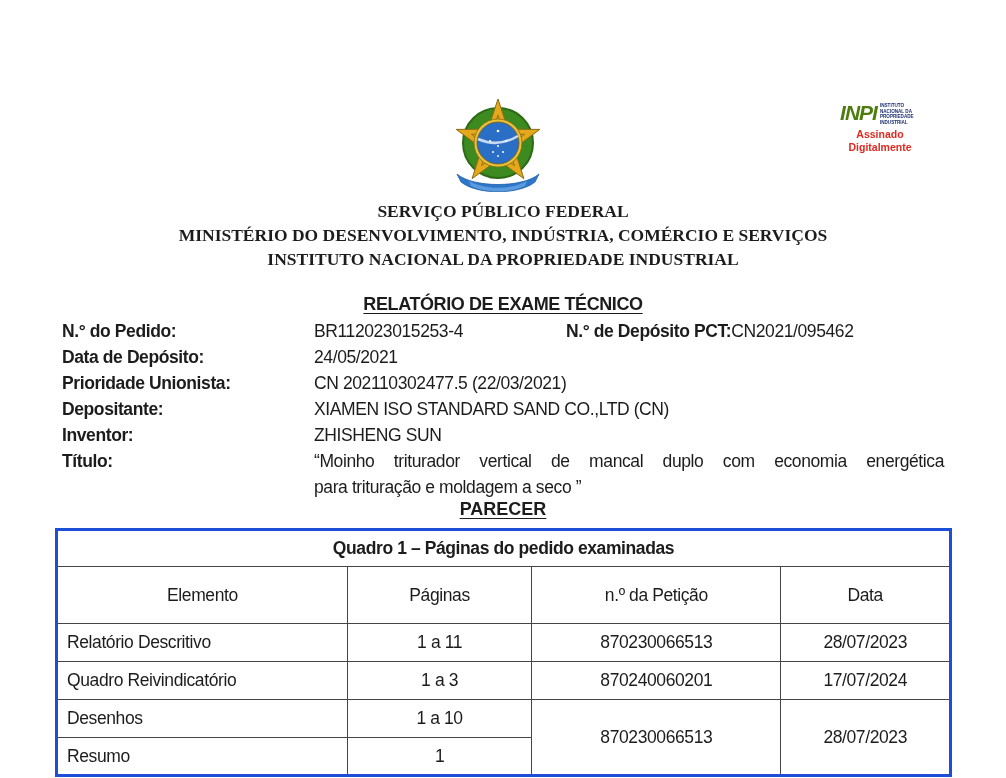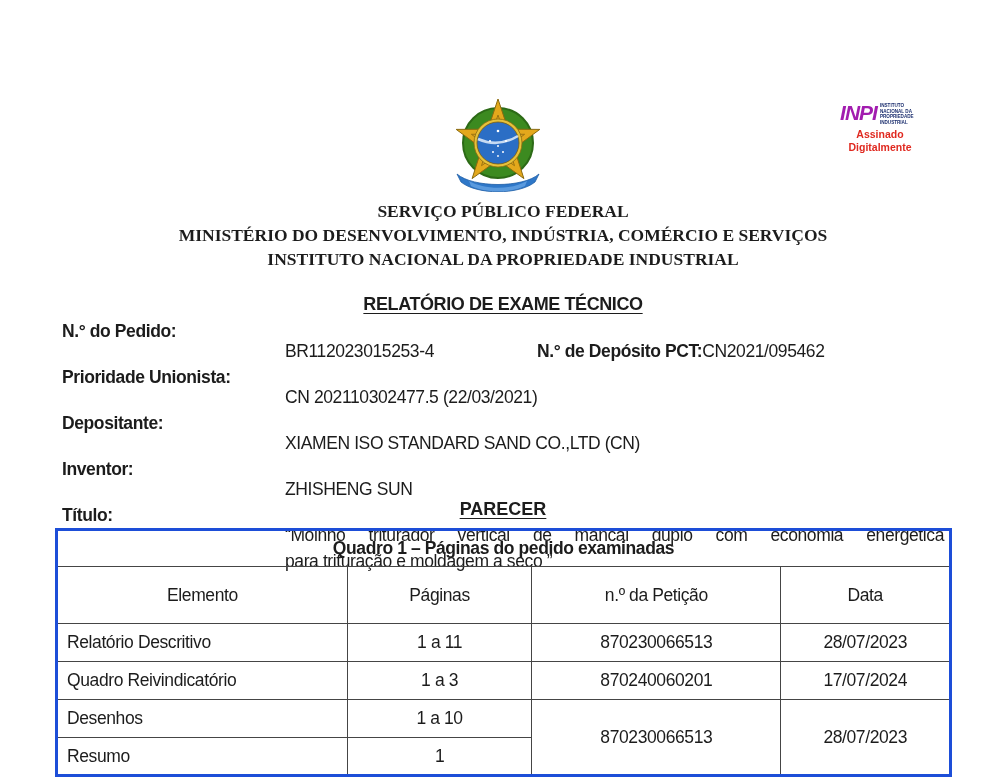--- a/index.html
+++ b/index.html
@@ -15,21 +15,21 @@
   .cond { letter-spacing:-0.4px; }
 
   
   .crest { position:absolute; left:439px; top:98px; width:118px; height:94px; }
 
   
   .inpi-badge { position:absolute; left:834px; top:103px; width:92px; text-align:center; }
   .inpi-row { display:flex; align-items:flex-start; justify-content:center; gap:3px; }
   .inpi-wordmark {
     font-weight:bold; font-style:italic; font-size:21px; line-height:20px;
-    color:#a21caf; letter-spacing:-1px;
+    color:#4d7c0f; letter-spacing:-1px;
   }
   .inpi-subtext {
     width:40px; text-align:left;
     font-weight:bold; font-size:4.6px; line-height:1.25;
     color:#1b2e6e; text-transform:uppercase;
   }
   .signed-red {
     margin-top:2px; font-weight:bold; font-size:10.5px; line-height:1.2;
     color:#e02920;
   }
@@ -39,23 +39,23 @@
   .org-header div { font-weight:bold; font-size:17.5px; line-height:24px;font-family:Liberation Serif, serif; }
 
   .report-title { position:absolute; top:294px; left:0; width:100%; text-align:center; }
   .report-title span {
     font-weight:bold; font-size:18px;
     text-decoration:underline; text-underline-offset:3px;margin-top:20px;
   }
 
   
   .fields { position:absolute; left:62px; top:318px; width:882px; }
-  .frow { display:flex; line-height:26px; }
+  .frow { display:flex; line-height:26px;gap:29px; }
   .flabel { width:223px; flex:0 0 223px; font-weight:bold; }
-  .fvalue { flex:1;margin-top:20px; }
+  .fvalue { flex:1; }
   .pedido-value { display:inline-block; width:252px; }
   .pct-label { font-weight:bold; }
   .titulo-block { width:655px; }
   .titulo-line1 { text-align:justify; text-align-last:justify; }
   .titulo-line2 { text-align:left; }
 
   
   .parecer { position:absolute; top:499px; left:0; width:100%; text-align:center; }
   .parecer span {
     font-weight:bold; font-size:18px;
@@ -122,20 +122,24 @@
 <div class="report-title">
   <span class="cond">RELATÓRIO DE EXAME TÉCNICO</span>
 </div>
 
 <div class="fields cond">
   <div class="frow">
     <span class="flabel">N.° do Pedido:</span>
     <span class="fvalue"><span class="pedido-value">BR112023015253-4</span><span class="pct-label">N.° de Depósito PCT:</span><span>CN2021/095462</span></span>
   </div>
   <div class="frow">
+    <span class="flabel">Data de Depósito:</span>
+    <span class="fvalue">24/05/2021</span>
+  </div>
+  <div class="frow">
     <span class="flabel">Prioridade Unionista:</span>
     <span class="fvalue">CN 202110302477.5 (22/03/2021)</span>
   </div>
   <div class="frow">
     <span class="flabel">Depositante:</span>
     <span class="fvalue">XIAMEN ISO STANDARD SAND CO.,LTD (CN)</span>
   </div>
   <div class="frow">
     <span class="flabel">Inventor:</span>
     <span class="fvalue">ZHISHENG SUN</span>

